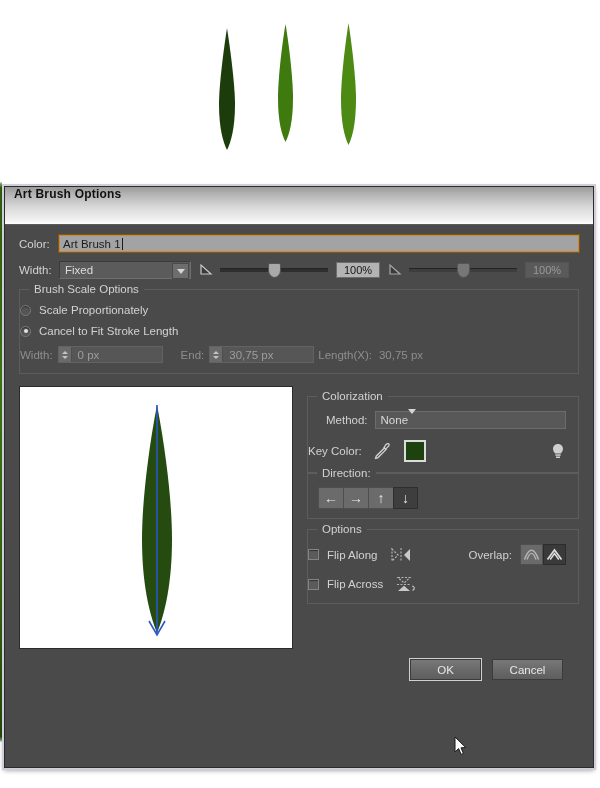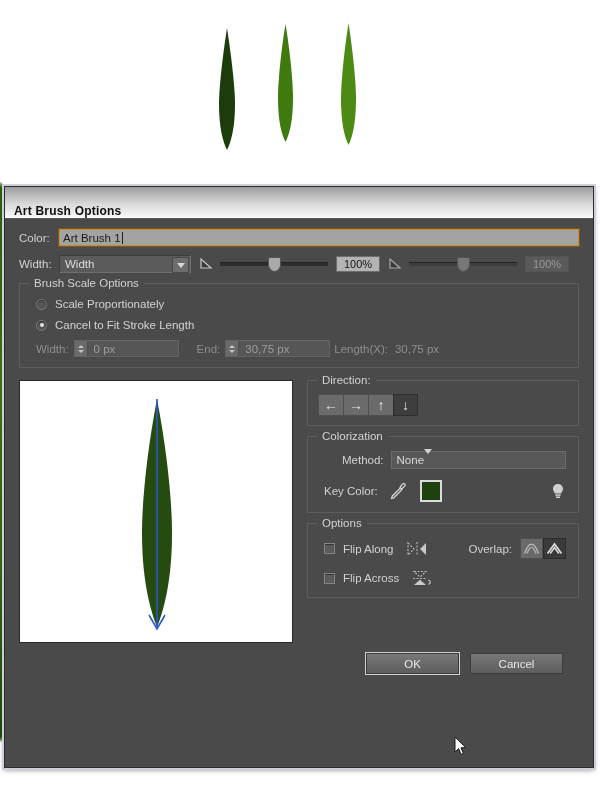--- a/index.html
+++ b/index.html
@@ -56,25 +56,25 @@
     width: 590px; height: 582px;
     background: #4a4a4a;
     border: 1px solid #2b2b2b;
     box-shadow: 0 0 0 2px #cfcfdb, 0 2px 5px rgba(0,0,0,0.45);
     box-sizing: border-box;
     color: #d4d4d4;
     font-size: 11.5px;
   }
   #titlebar {
     position: relative;
-    height: 32px;
+    height: 38px;
     background: linear-gradient(to bottom, #9b9b9b 0%, #b4b4b4 20%, #d9d9d9 55%, #f2f2f2 90%, #ffffff 100%);
     border-bottom: 1px solid #5a5a5a;
     display: flex;
-    align-items: flex-end;
+    align-items: flex-start;
     padding-left: 9px;
     box-sizing: border-box;
   }
   #titlebar .title-text {
     font-size: 12px;
     font-weight: bold;
     color: #111111;
     letter-spacing: 0.2px;
   }
 
@@ -197,21 +197,21 @@
     border-color: #555;
     color: #9a9a9a;
   }
 
   
   .group {
     position: relative;
     border: 1px solid #5d5d5d;
     border-top-color: #5d5d5d;
     margin-top: 10px;
-    padding: 14px 12px 10px 16px;
+    padding: 14px 12px 10px 0;
     box-sizing: border-box;
   }
   .group > .group-title {
     position: absolute;
     top: -7px;
     left: 9px;
     background: #4a4a4a;
     padding: 0 5px;
     font-size: 11.5px;
     color: #d2d2d2;
@@ -369,21 +369,21 @@
   .ovl.sel { background: #3a3a3a; border-color: #2c2c2c; }
 
   
   #footer {
     display: flex;
     justify-content: flex-end;
     gap: 11px;
     padding: 10px 16px 0 0;
   }
   .btn {
-    width: 93px; height: 21px;
+    width: 71px; height: 21px;
     background: linear-gradient(to bottom, #787878 0%, #6a6a6a 50%, #5e5e5e 100%);
     border: 1px solid #3b3b3b;
     box-sizing: border-box;
     color: #e8e8e8;
     font-size: 11.5px;
     display: flex;
     align-items: center;
     justify-content: center;
     position: relative;
   }
@@ -441,21 +441,21 @@
         <div class="text-input">
           <span>Art Brush 1</span>
             <span class="caret"></span>
         </div>
       </div>
 
       <div class="row">
         <span class="lbl" style="width:40px">Width:</span>
 
         <div class="select">
-          <span>Width</span>
+          <span>Fixed</span>
           <span class="arrowbox">
               <span class="tri-down"></span>
             </span>
         </div>
 
         <svg class="pressure-icon" viewBox="0 0 17 14">
           <path d="M2 2 L2 11 L12 11 Z" fill="#3a3a3a"></path>
           <path d="M2 2 L2 11 L12 11 L2 2 Z" fill="none" stroke="#c8c8c8" stroke-width="1.2"></path>
         </svg>
 
@@ -523,69 +523,69 @@
 
         <div id="preview">
           <svg viewBox="0 0 274 263" width="274" height="263">
             <path d="M137 18 C147 70 152 120 152 152 C152 196 145 226 137 246 C129 226 122 196 122 152 C122 120 127 70 137 18 Z" fill="#264b10"></path>
             <line x1="137" y1="18" x2="137" y2="246" stroke="#2a58c8" stroke-width="1.6"></line>
             <path d="M129 234 L137 248 L145 234" fill="none" stroke="#2a58c8" stroke-width="1.6"></path>
           </svg>
         </div>
 
         <div id="right-col">
+
+          <div class="group">
+            <span class="group-title">Colorization</span>
+
+            <div class="method-row">
+              <span class="lbl" style="margin-left:18px">Method:</span>
+              <div class="method-select">
+                <span>None</span>
+                <span class="arrowbox"><span class="tri-down"></span></span>
+              </div>
+            </div>
+
+            <div class="keycolor-row">
+              <span class="lbl">Key Color:</span>
+
+              <svg width="20" height="20" viewBox="0 0 20 20" style="margin-left:10px">
+                <path d="M14 3.5 C15.4 2.1 17.6 2.1 17 4.6 L13.5 8.1 L12 6.6 Z" fill="none" stroke="#d2d2d2" stroke-width="1.3"></path>
+                <path d="M12.4 7 L4.2 15.2 L3.6 17.4 L5.8 16.8 L14 8.6 Z" fill="none" stroke="#d2d2d2" stroke-width="1.3"></path>
+              </svg>
+
+              <div class="swatch"></div>
+
+              <svg class="bulb" width="16" height="20" viewBox="0 0 16 20">
+                <path d="M8 3 C11 3 13 5.2 13 8 C13 10 11.6 11.2 11 12.6 L5 12.6 C4.4 11.2 3 10 3 8 C3 5.2 5 3 8 3 Z" fill="#cfcfcf"></path>
+                <rect x="5.4" y="13.3" width="5.2" height="1.5" fill="#cfcfcf"></rect>
+                <rect x="6" y="15.5" width="4" height="1.5" fill="#cfcfcf"></rect>
+              </svg>
+            </div>
+          </div>
 
           <div class="group tight">
             <span class="group-title">Direction:</span>
             <div class="dirbtns">
               <div class="dirbtn">
                 <span>←</span>
               </div>
               <div class="dirbtn">
                 <span>→</span>
               </div>
               <div class="dirbtn">
                 <span>↑</span>
               </div>
               <div class="dirbtn sel">
                 <span>↓</span>
               </div>
             </div>
           </div>
 
           <div class="group">
-            <span class="group-title">Colorization</span>
-
-            <div class="method-row">
-              <span class="lbl" style="margin-left:18px">Method:</span>
-              <div class="method-select">
-                <span>None</span>
-                <span class="arrowbox"><span class="tri-down"></span></span>
-              </div>
-            </div>
-
-            <div class="keycolor-row">
-              <span class="lbl">Key Color:</span>
-
-              <svg width="20" height="20" viewBox="0 0 20 20" style="margin-left:10px">
-                <path d="M14 3.5 C15.4 2.1 17.6 2.1 17 4.6 L13.5 8.1 L12 6.6 Z" fill="none" stroke="#d2d2d2" stroke-width="1.3"></path>
-                <path d="M12.4 7 L4.2 15.2 L3.6 17.4 L5.8 16.8 L14 8.6 Z" fill="none" stroke="#d2d2d2" stroke-width="1.3"></path>
-              </svg>
-
-              <div class="swatch"></div>
-
-              <svg class="bulb" width="16" height="20" viewBox="0 0 16 20">
-                <path d="M8 3 C11 3 13 5.2 13 8 C13 10 11.6 11.2 11 12.6 L5 12.6 C4.4 11.2 3 10 3 8 C3 5.2 5 3 8 3 Z" fill="#cfcfcf"></path>
-                <rect x="5.4" y="13.3" width="5.2" height="1.5" fill="#cfcfcf"></rect>
-                <rect x="6" y="15.5" width="4" height="1.5" fill="#cfcfcf"></rect>
-              </svg>
-            </div>
-          </div>
-
-          <div class="group">
             <span class="group-title">Options</span>
 
             <div class="opt-row">
               <span class="checkbox"></span>
               <span class="lbl">Flip Along</span>
 
               <svg width="22" height="18" viewBox="0 0 22 18" style="margin-left:12px">
                 <path d="M2 3 L8 9 L2 15 Z" fill="none" stroke="#b6b6b6" stroke-width="1.2" stroke-dasharray="2 1.5"></path>
                 <line x1="11" y1="2" x2="11" y2="16" stroke="#b6b6b6" stroke-width="1.1" stroke-dasharray="2 1.5"></line>
                 <path d="M20 3 L14 9 L20 15 Z" fill="#c9c9c9"></path>

